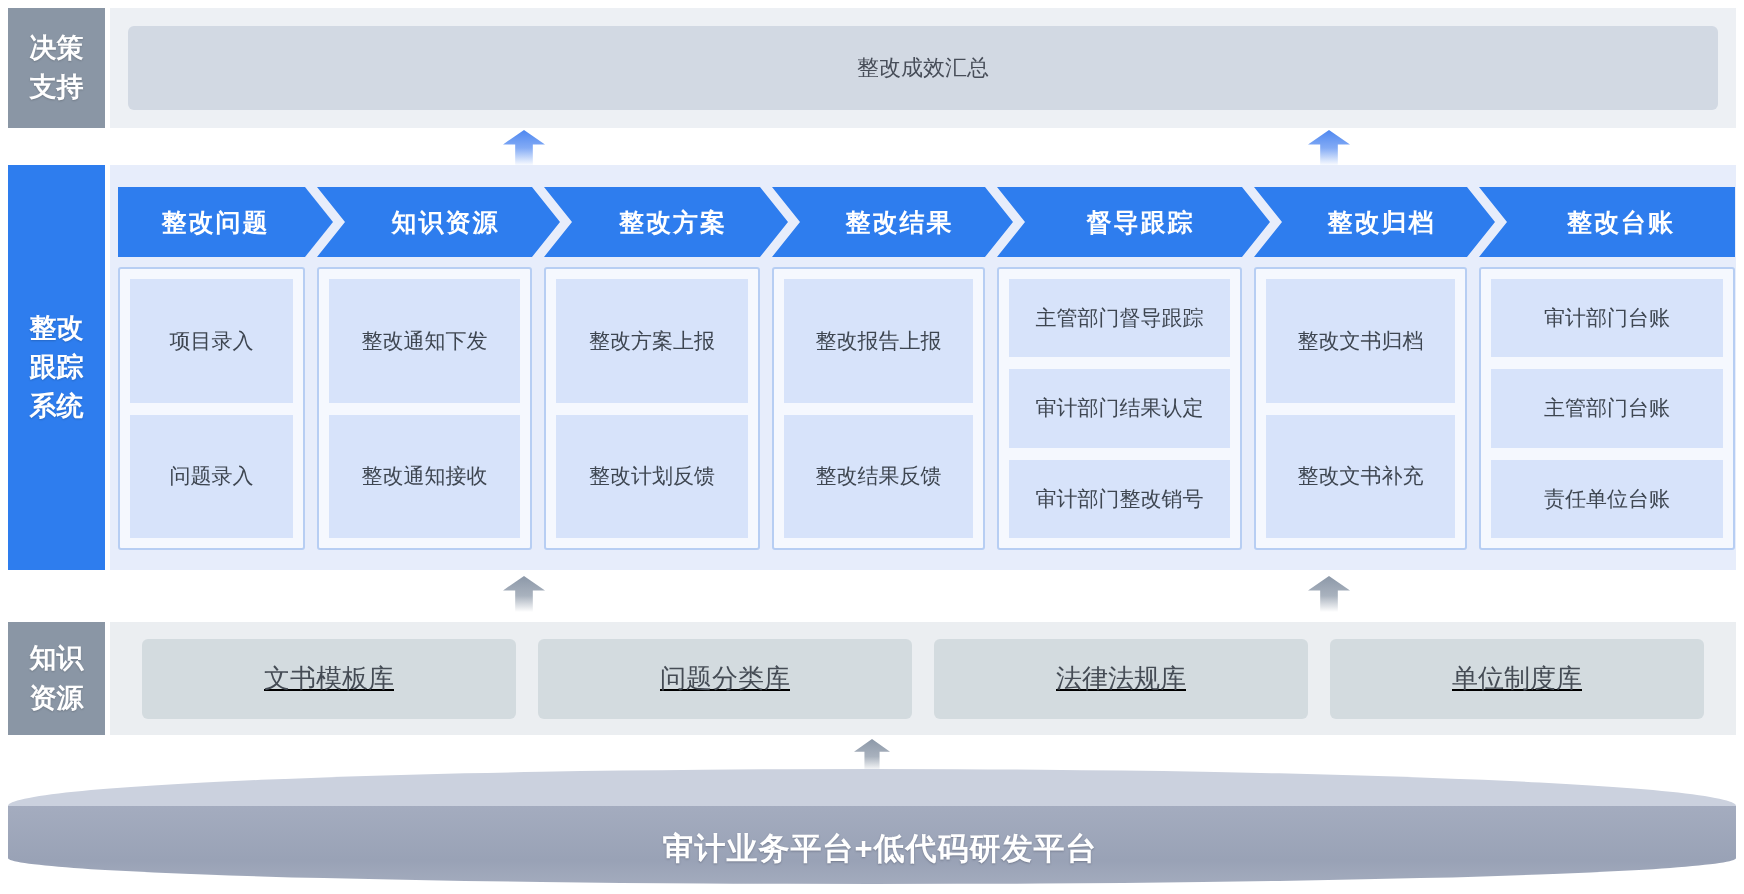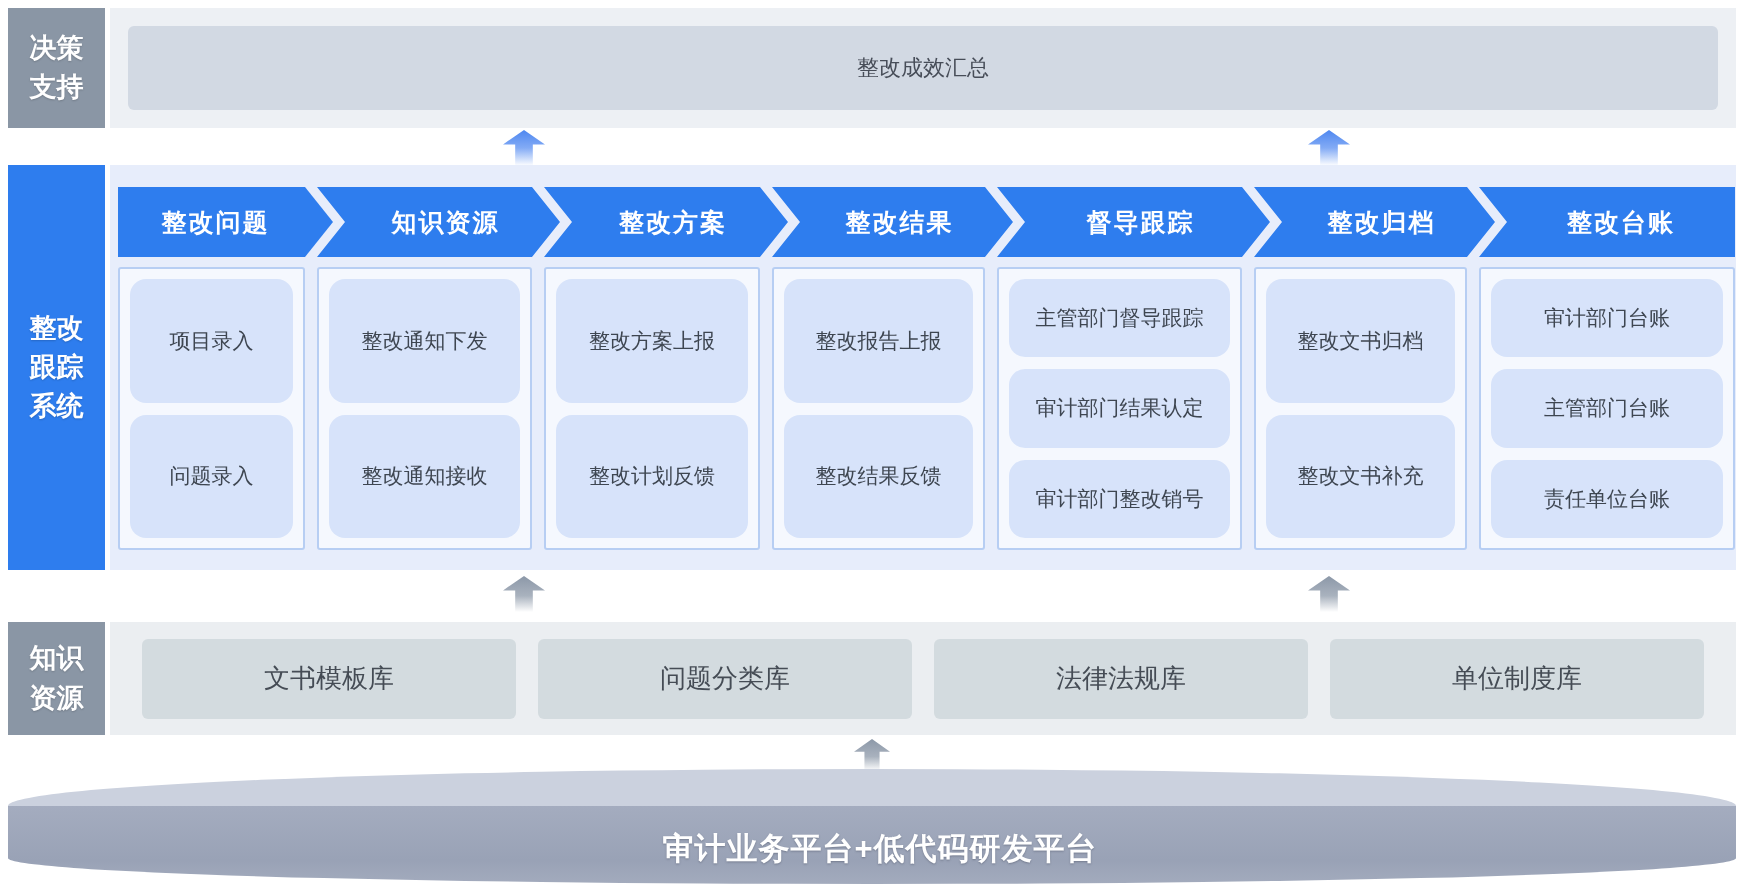--- a/index.html
+++ b/index.html
@@ -17,21 +17,21 @@
   .slate{background:#8A96A5;}
   .blue{background:#2E7DEE;}
 
   
   .band{position:absolute;left:110px;width:1626px;}
   .band-top{top:8px;height:120px;background:#EDF0F4;display:flex;align-items:center;gap:32px;padding:0 18px;}
   .top-box{flex:1;height:84px;background:#D2D9E3;border-radius:6px;
     display:flex;align-items:center;justify-content:center;
     font-size:22px;color:#474D58;}
   .band-mid{top:165px;height:405px;background:#E7EDFB;}
-  .band-knowledge{top:622px;height:113px;background:#EBEEF1;display:flex;align-items:center;gap:22px;padding:0 32px;}
+  .band-knowledge{top:622px;height:113px;background:#EBEEF1;display:flex;align-items:center;gap:22px;padding:0 32px;text-decoration:underline;}
   .kn-box{flex:1;height:80px;background:#D3DBDF;border-radius:6px;
     display:flex;align-items:center;justify-content:center;
     font-size:26px;color:#454C55;}
 
   
   .stages{position:absolute;left:8px;top:22px;right:9px;bottom:20px;display:flex;gap:12px;}
   .stage-col{display:flex;flex-direction:column;min-width:0;}
   .chev-wrap{height:70px;position:relative;flex:none;}
   .chev{
     position:absolute;top:0;bottom:0;left:0;right:-28px;background:#2E7DEE;
@@ -47,21 +47,21 @@
   .stage-col:last-child .chev{
     right:0;
     clip-path:polygon(0 0,100% 0,100% 100%,0 100%,28px 50%);
     padding:0 0 0 28px;
   }
   .panel{
     margin-top:10px;flex:1;background:#F5F8FE;border:2px solid #B7CEF3;border-radius:3px;
     padding:10px;display:flex;flex-direction:column;gap:12px;
   }
   .cell{
-    flex:1;background:#D7E3FA;border-radius:16px;
+    flex:1;background:#D7E3FA;border-radius:0;
     display:flex;align-items:center;justify-content:center;text-align:center;
     font-size:21px;color:#3E4651;padding:0 4px;
   }
 
   
   .up-arrow{position:absolute;}
   .up-arrow .shape{width:100%;height:100%;
     clip-path:polygon(50% 0%,100% 40%,71% 40%,71% 100%,29% 100%,29% 40%,0% 40%);}
   .arrow-blue .shape{background:linear-gradient(180deg,#4E87F0 0%,#83ABF5 50%,rgba(186,209,248,0) 100%);}
   .arrow-gray .shape{background:linear-gradient(180deg,#8C98A8 0%,#A9B2BE 55%,rgba(196,203,212,0) 100%);}

